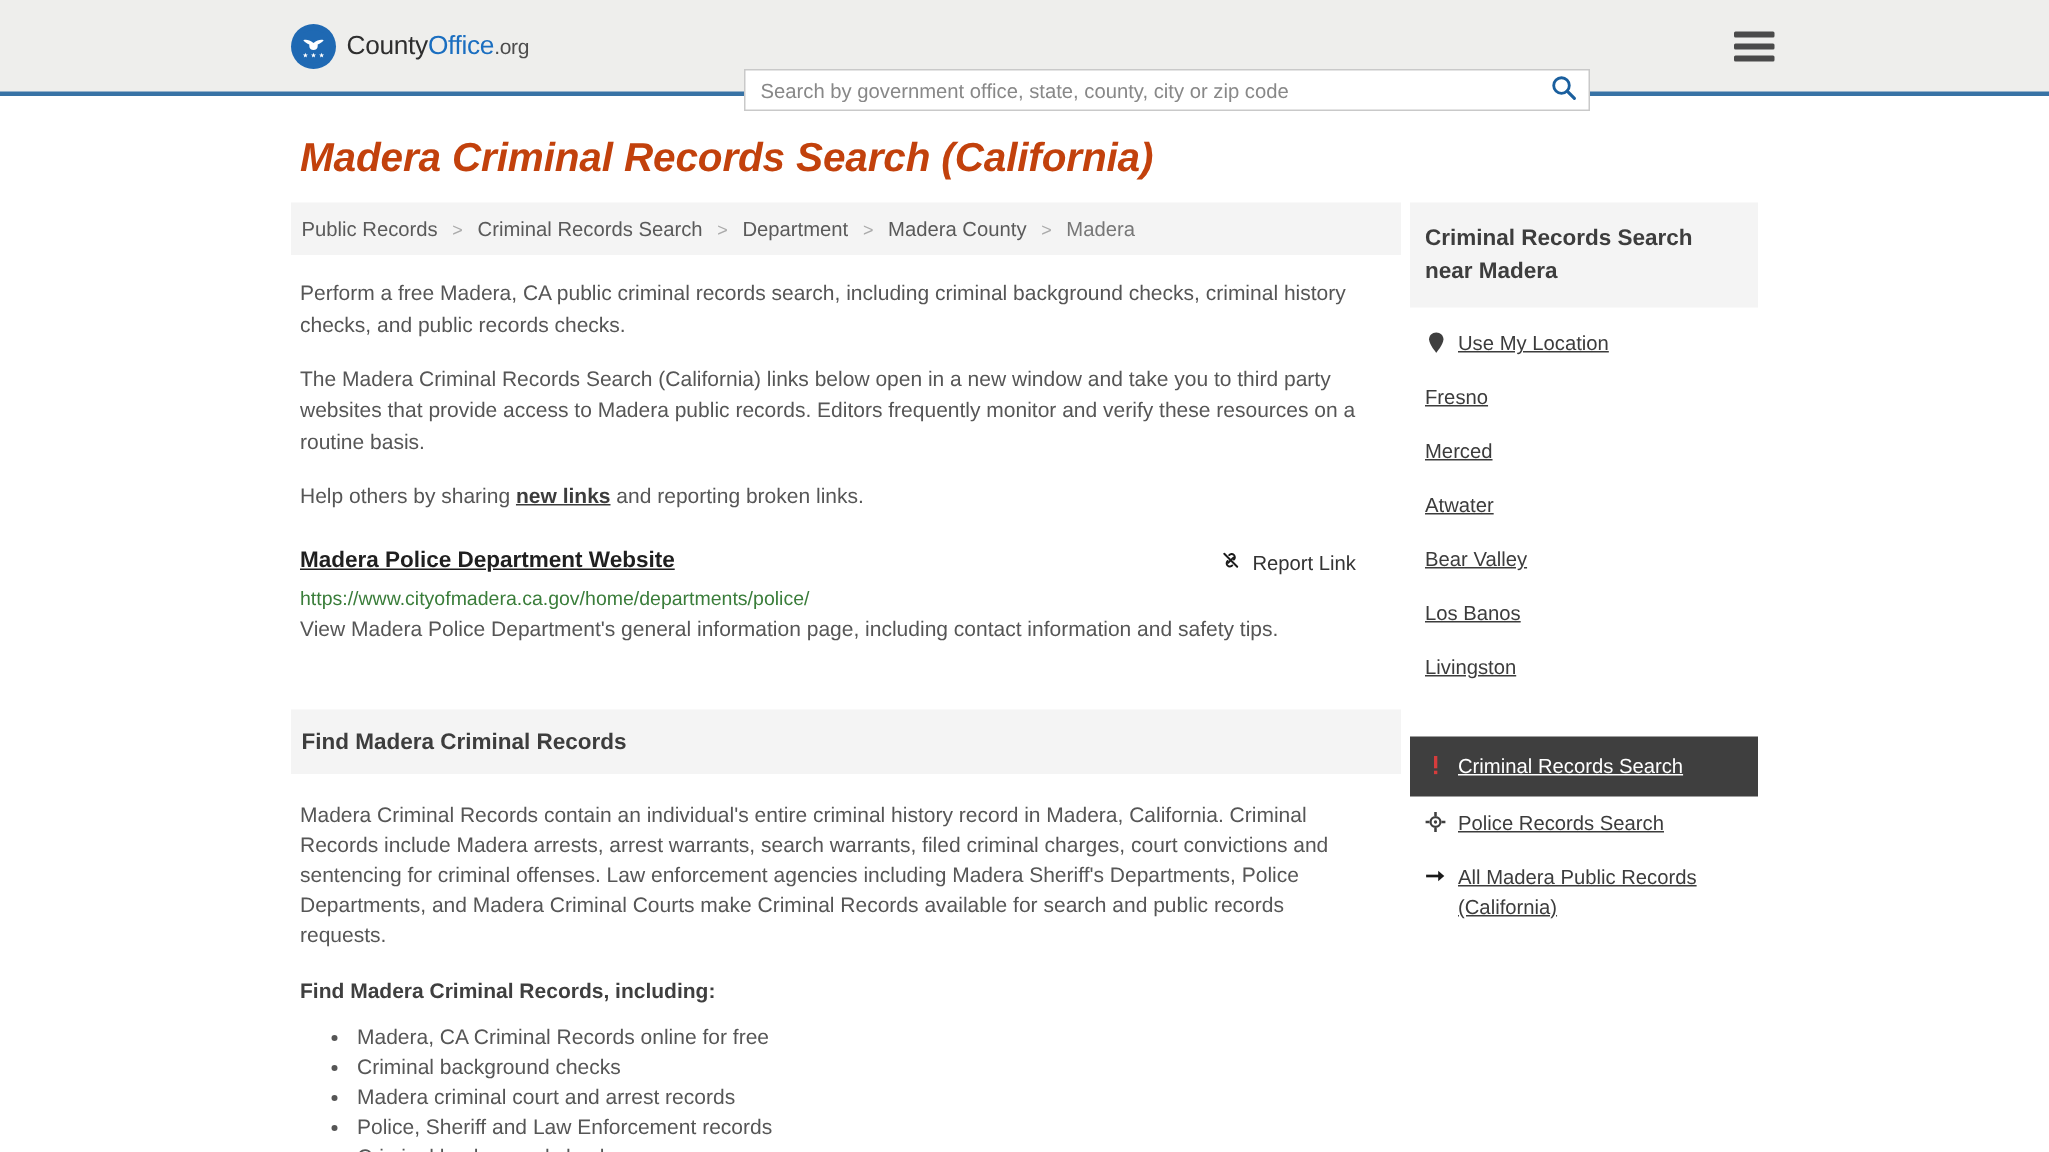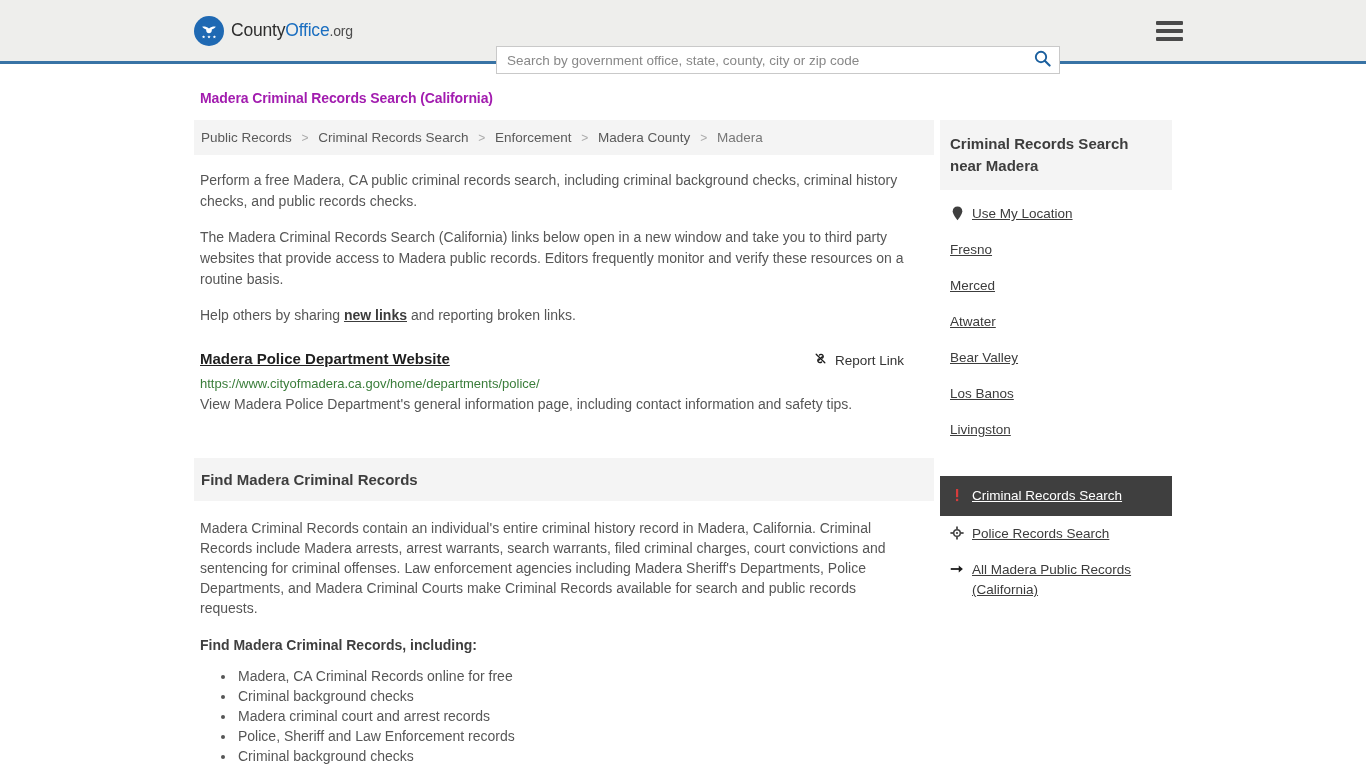--- a/index.html
+++ b/index.html
@@ -88,25 +88,26 @@
     padding: 0 194px;
   }
   .columns {
     display: flex;
     align-items: flex-start;
   }
   .col-main { width: 740px; flex: 0 0 740px; }
   .col-side { width: 232px; flex: 0 0 232px; margin-left: 6px; }
 
   h1.page-title {
-    font-size: 14px;
-    color: #a21caf;
+    font-size: 27px;
+    color: #c2410c;
     margin: 26px 0 14px 6px;
     font-weight: bold;
     letter-spacing: -0.1px;
+    font-style: italic;
   }
 
   .breadcrumb {
     background: #f4f4f4;
     padding: 10px 7px;
     font-size: 13.5px;
     color: #666;
     margin-bottom: 15px;
   }
   .breadcrumb a {
@@ -275,21 +276,21 @@
 
   <div class="columns">
 
     <div class="col-main">
 
       <div class="breadcrumb">
         <a href="#">Public Records</a>
         <span class="sep">&gt;</span>
         <a href="#">Criminal Records Search</a>
         <span class="sep">&gt;</span>
-        <a href="#">Enforcement</a>
+        <a href="#">Department</a>
         <span class="sep">&gt;</span>
         <a href="#">Madera County</a>
         <span class="sep">&gt;</span>
         <span class="current">Madera</span>
       </div>
 
       <p class="body-copy">Perform a free Madera, CA public criminal records search, including criminal background checks, criminal history checks, and public records checks.</p>
       <p class="body-copy">The Madera Criminal Records Search (California) links below open in a new window and take you to third party websites that provide access to Madera public records. Editors frequently monitor and verify these resources on a routine basis.</p>
       <p class="body-copy"><span>Help others by sharing </span><a class="inline-link" href="#">new links</a><span> and reporting broken links.</span></p>
 

